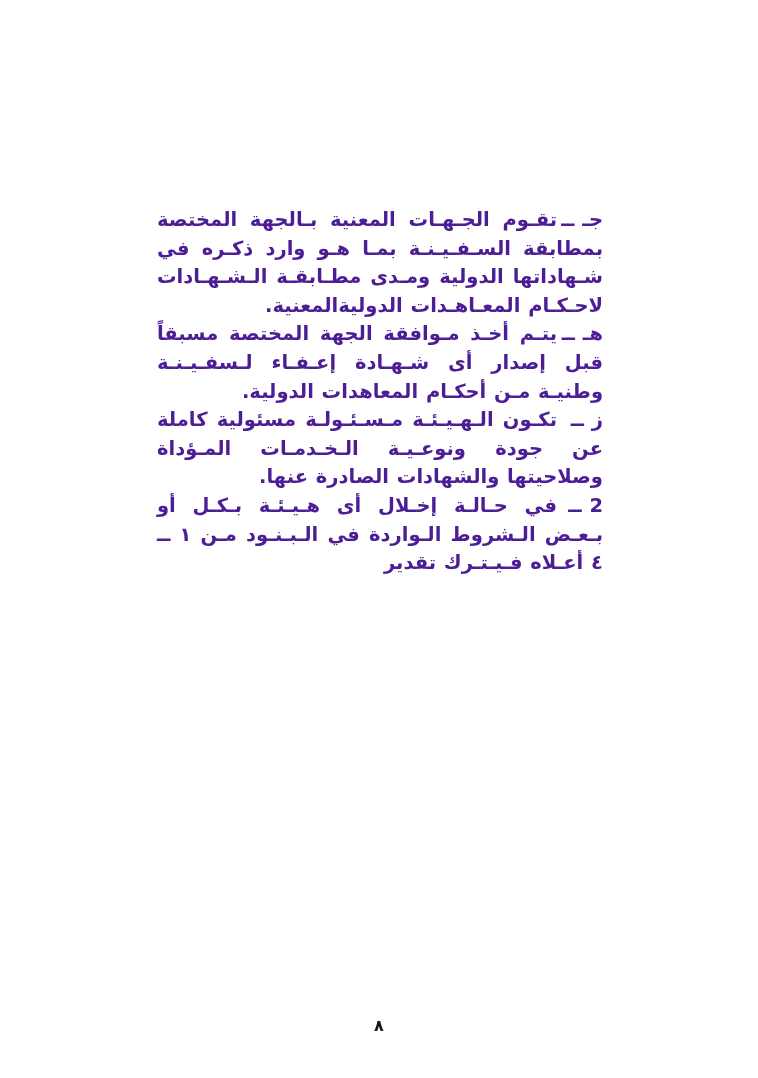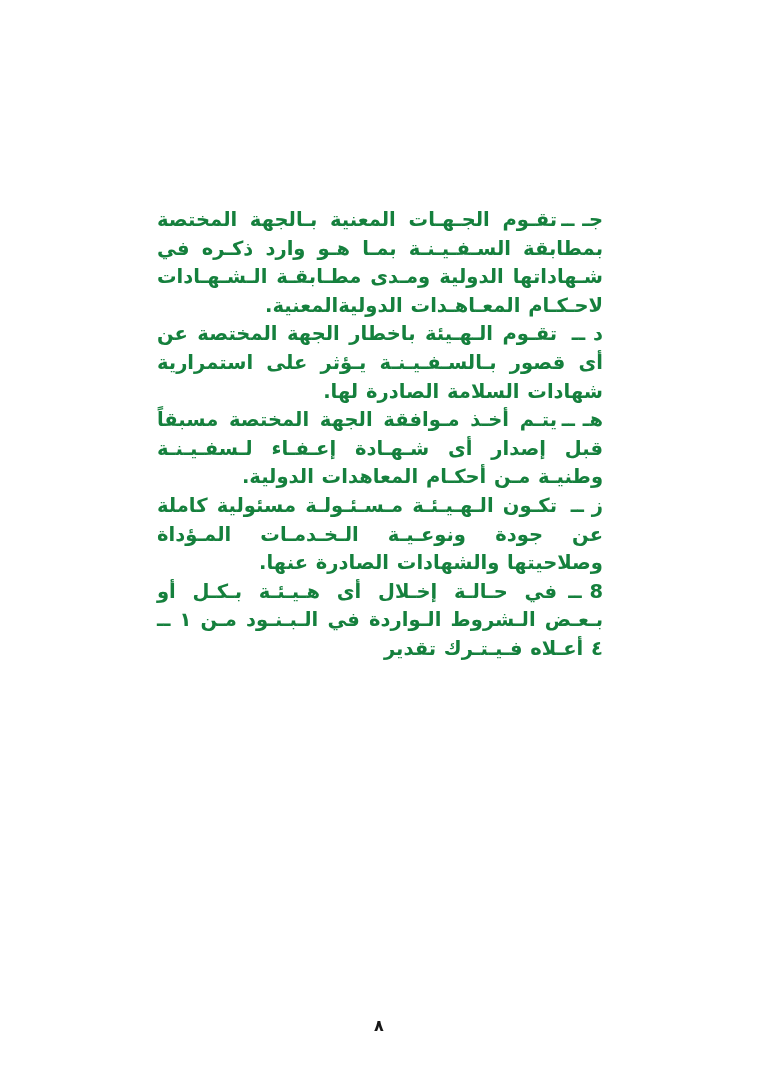--- a/index.html
+++ b/index.html
@@ -24,21 +24,21 @@
     direction: rtl;
   }
   .item {
     margin: 0;
     padding: 0;
     text-align: justify;
     text-align-last: right;
     font-weight: 700;
     font-size: 19.5px;
     line-height: 28.6px;
-    color: #15803d;
+    color: #4c1d95;
     word-spacing: 1px;
   }
   .marker {
     display: inline-block;
     min-width: 46px;
     direction: rtl;
     white-space: nowrap;
   }
   .page-number {
     position: absolute;
@@ -53,28 +53,27 @@
   }
 </style>
 </head>
 <body>
 
 <div class="page">
   <div class="content">
 
     <p class="item"><span class="marker">جـ ــ</span><span>تقـوم الجـهـات المعنية بـالجهة المختصة بمطابقة السـفـيـنـة بمـا هـو وارد ذكـره في شـهاداتها الدولية ومـدى مطـابقـة الـشـهـادات لاحـكـام المعـاهـدات الدوليةالمعنية.</span></p>
 
-    <p class="item"><span class="marker">د ــ</span><span>تقـوم الـهـيئة باخطار الجهة المختصة عن أى قصور بـالسـفـيـنـة يـؤثر على استمرارية شهادات السلامة الصادرة لها.</span></p>
 
     <p class="item"><span class="marker">هـ ــ</span><span>يتـم أخـذ مـوافقة الجهة المختصة مسبقاً قبل إصدار أى شـهـادة إعـفـاء لـسفـيـنـة وطنيـة مـن أحكـام المعاهدات الدولية.</span></p>
 
 
     <p class="item"><span class="marker">ز ــ</span><span>تكـون الـهـيـئـة مـسـئـولـة مسئولية كاملة عن جودة ونوعـيـة الـخـدمـات المـؤداة وصلاحيتها والشهادات الصادرة عنها.</span></p>
 
 
 
 
-    <p class="item"><span class="marker">8 ــ</span><span>في حـالـة إخـلال أى هـيـئـة بـكـل أو بـعـض الـشروط الـواردة في الـبـنـود مـن ١ ــ ٤ أعـلاه فـيـتـرك تقدير</span></p>
+    <p class="item"><span class="marker">2 ــ</span><span>في حـالـة إخـلال أى هـيـئـة بـكـل أو بـعـض الـشروط الـواردة في الـبـنـود مـن ١ ــ ٤ أعـلاه فـيـتـرك تقدير</span></p>
 
   </div>
 
   <div class="page-number">٨</div>
 </div>
 
 </body></html>

